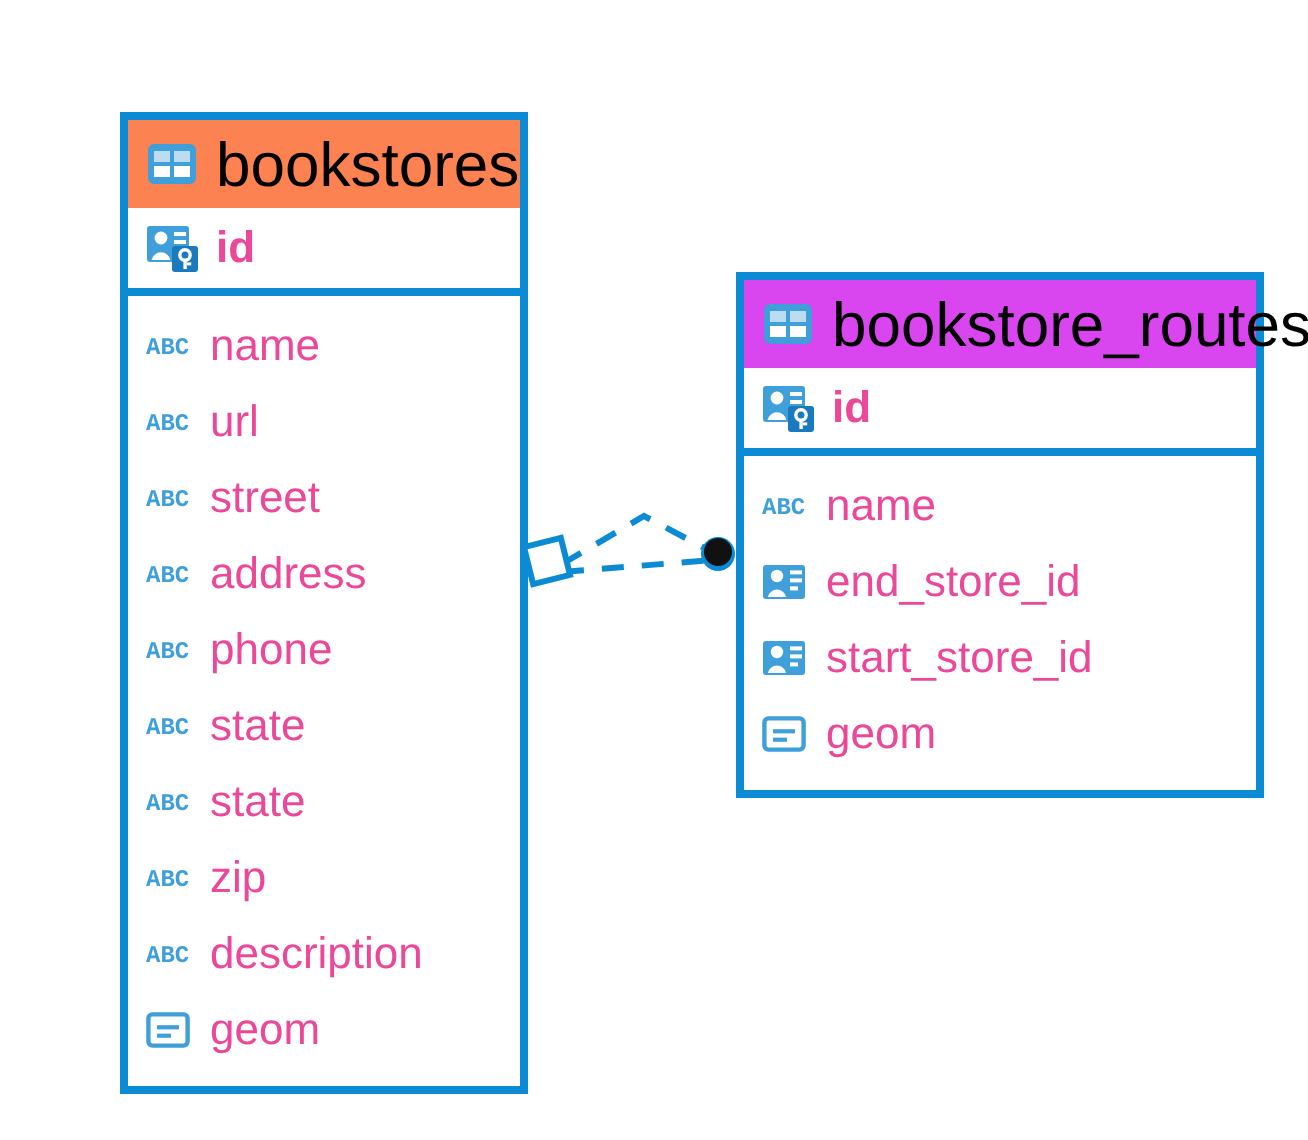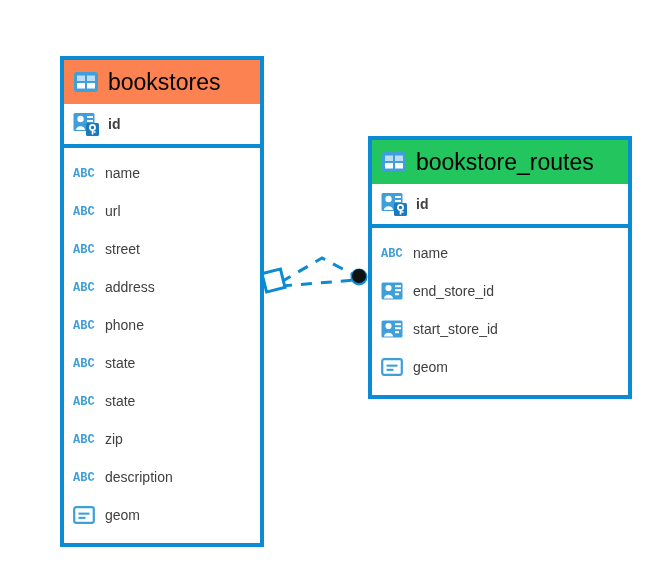--- a/index.html
+++ b/index.html
@@ -28,24 +28,24 @@
 
   .entity-header {
     display: flex;
     align-items: center;
     gap: 9px;
     padding: 5px 10px 5px 9px;
     height: 44px;
     box-sizing: border-box;
   }
   .entity-header.accent { background: #fc8251; }
-  .entity-header.neutral { background: #22c55e; }
+  .entity-header.neutral { background: #d946ef; }
 
   .entity-title {
-    font-size: 23px;
+    font-size: 31px;
     color: #000000;
     white-space: nowrap;
     line-height: 1;
   }
 
   .pk-row {
     display: flex;
     align-items: center;
     gap: 9px;
     padding: 5px 10px 5px 9px;
@@ -63,22 +63,22 @@
   }
   .field-row {
     display: flex;
     align-items: center;
     gap: 8px;
     padding: 0 10px 0 9px;
     height: 38px;
     box-sizing: border-box;
   }
   .field-label {
-    font-size: 14px;
-    color: #404040;
+    font-size: 22px;
+    color: #ec4899;
     white-space: nowrap;
     line-height: 1;
   }
 
   
   .icon {
     flex: 0 0 auto;
     display: block;
     line-height: 0;
     text-align: center;

